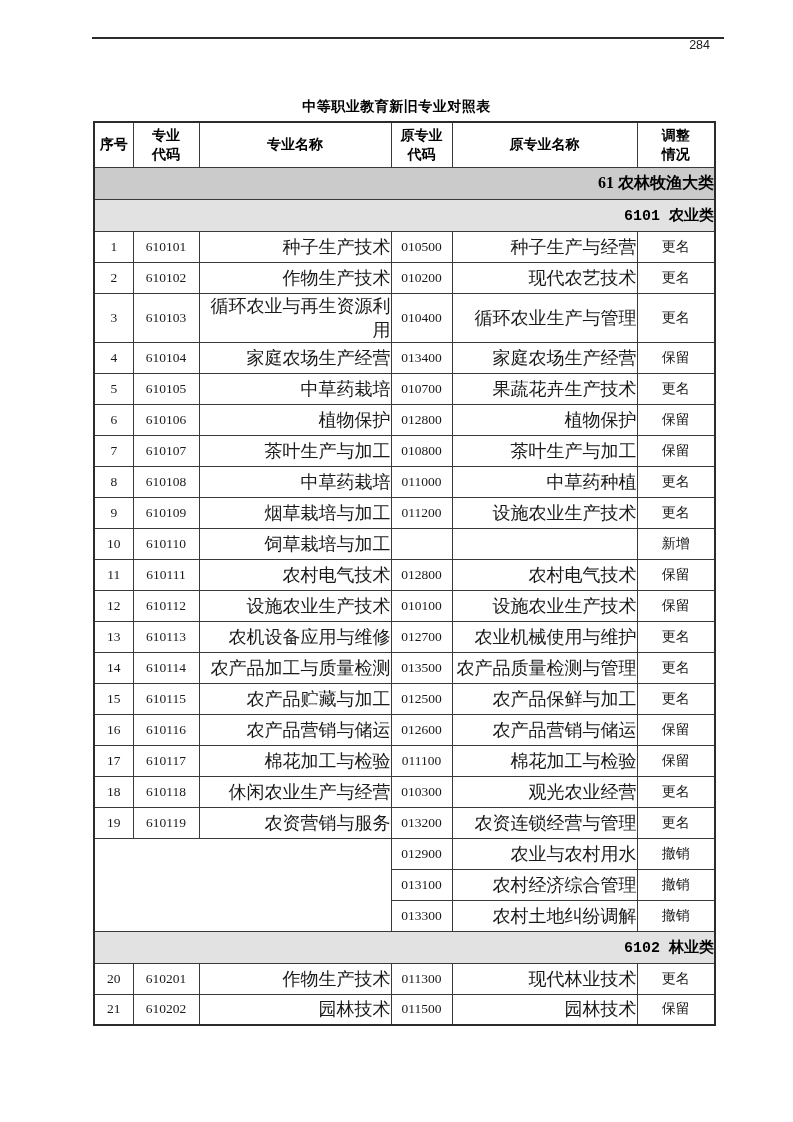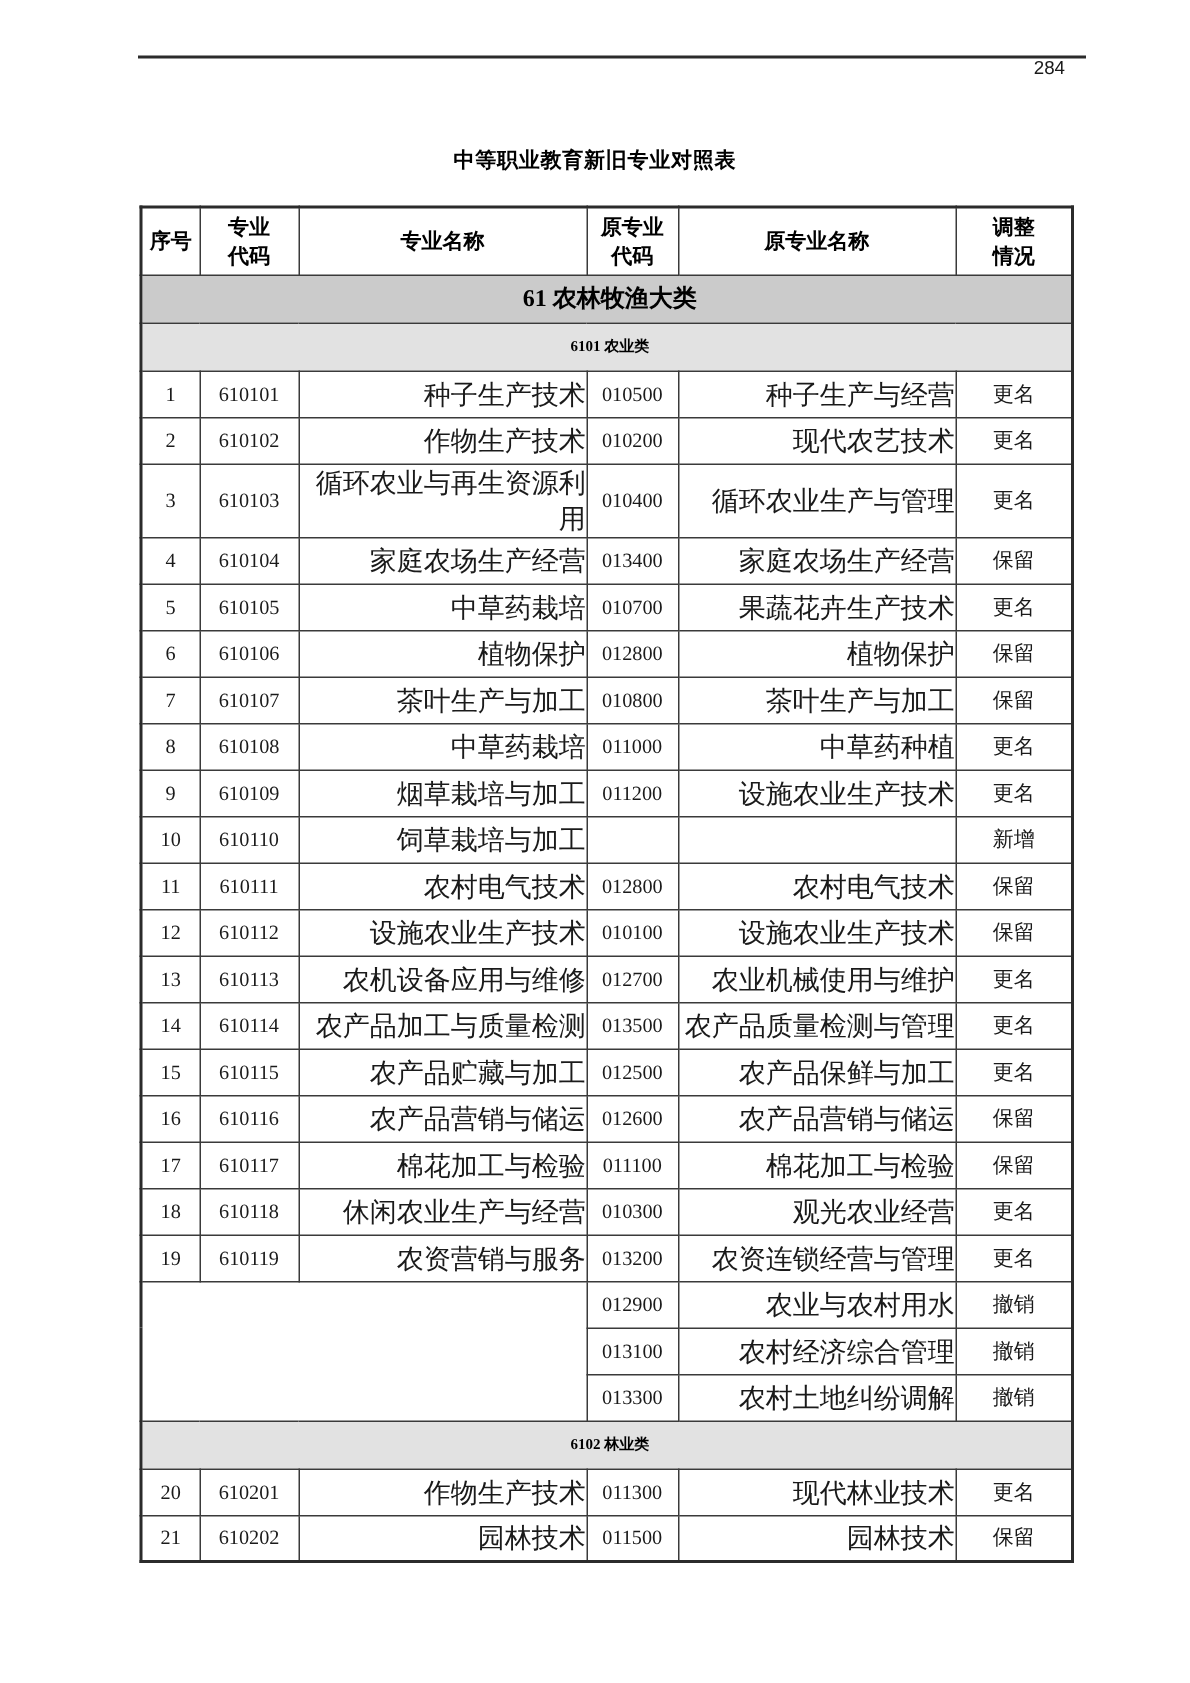--- a/index.html
+++ b/index.html
@@ -31,21 +31,21 @@
     width: 100%;
     text-align: center;
     font-family: "Liberation Sans", sans-serif;
     font-weight: bold;
     font-size: 14px;
     letter-spacing: 0.5px;
     color: #000;
   }
   table.compare {
     position: absolute;
-    left: 93px; top: 137px;
+    left: 93px; top: 121px;
     width: 621px;
     border-collapse: collapse;
     table-layout: fixed;
     border: 2px solid #2b2b2b;
   }
   table.compare th, table.compare td {
     border: 1px solid #3a3a3a;
     vertical-align: middle;
     overflow: hidden;
   }
@@ -55,33 +55,34 @@
     font-size: 14px;
     text-align: center;
     white-space: pre-line;
     line-height: 1.35;
     height: 45px;
     background: #ffffff;
     color: #000;
   }
   td.section {
     font-weight: bold;
-    text-align: center;
+    text-align: right;
     padding-left: 4px;
     color: #000;
   }
   td.section1 {
     background: var(--section1-bg, #cbcbcb);
     font-size: 16px;
     height: 32px;
   }
   td.section2 {
     background: var(--section2-bg, #e2e2e2);
-    font-size: 10px;
+    font-size: 15px;
     height: 32px;
+    font-family: Liberation Mono, monospace;
   }
   td.c-num {
     text-align: center;
     font-family: "Liberation Serif", serif;
     font-size: 13.5px;
     height: 31px;
   }
   td.c-name {
     text-align: right;
     padding-left: 4px;

